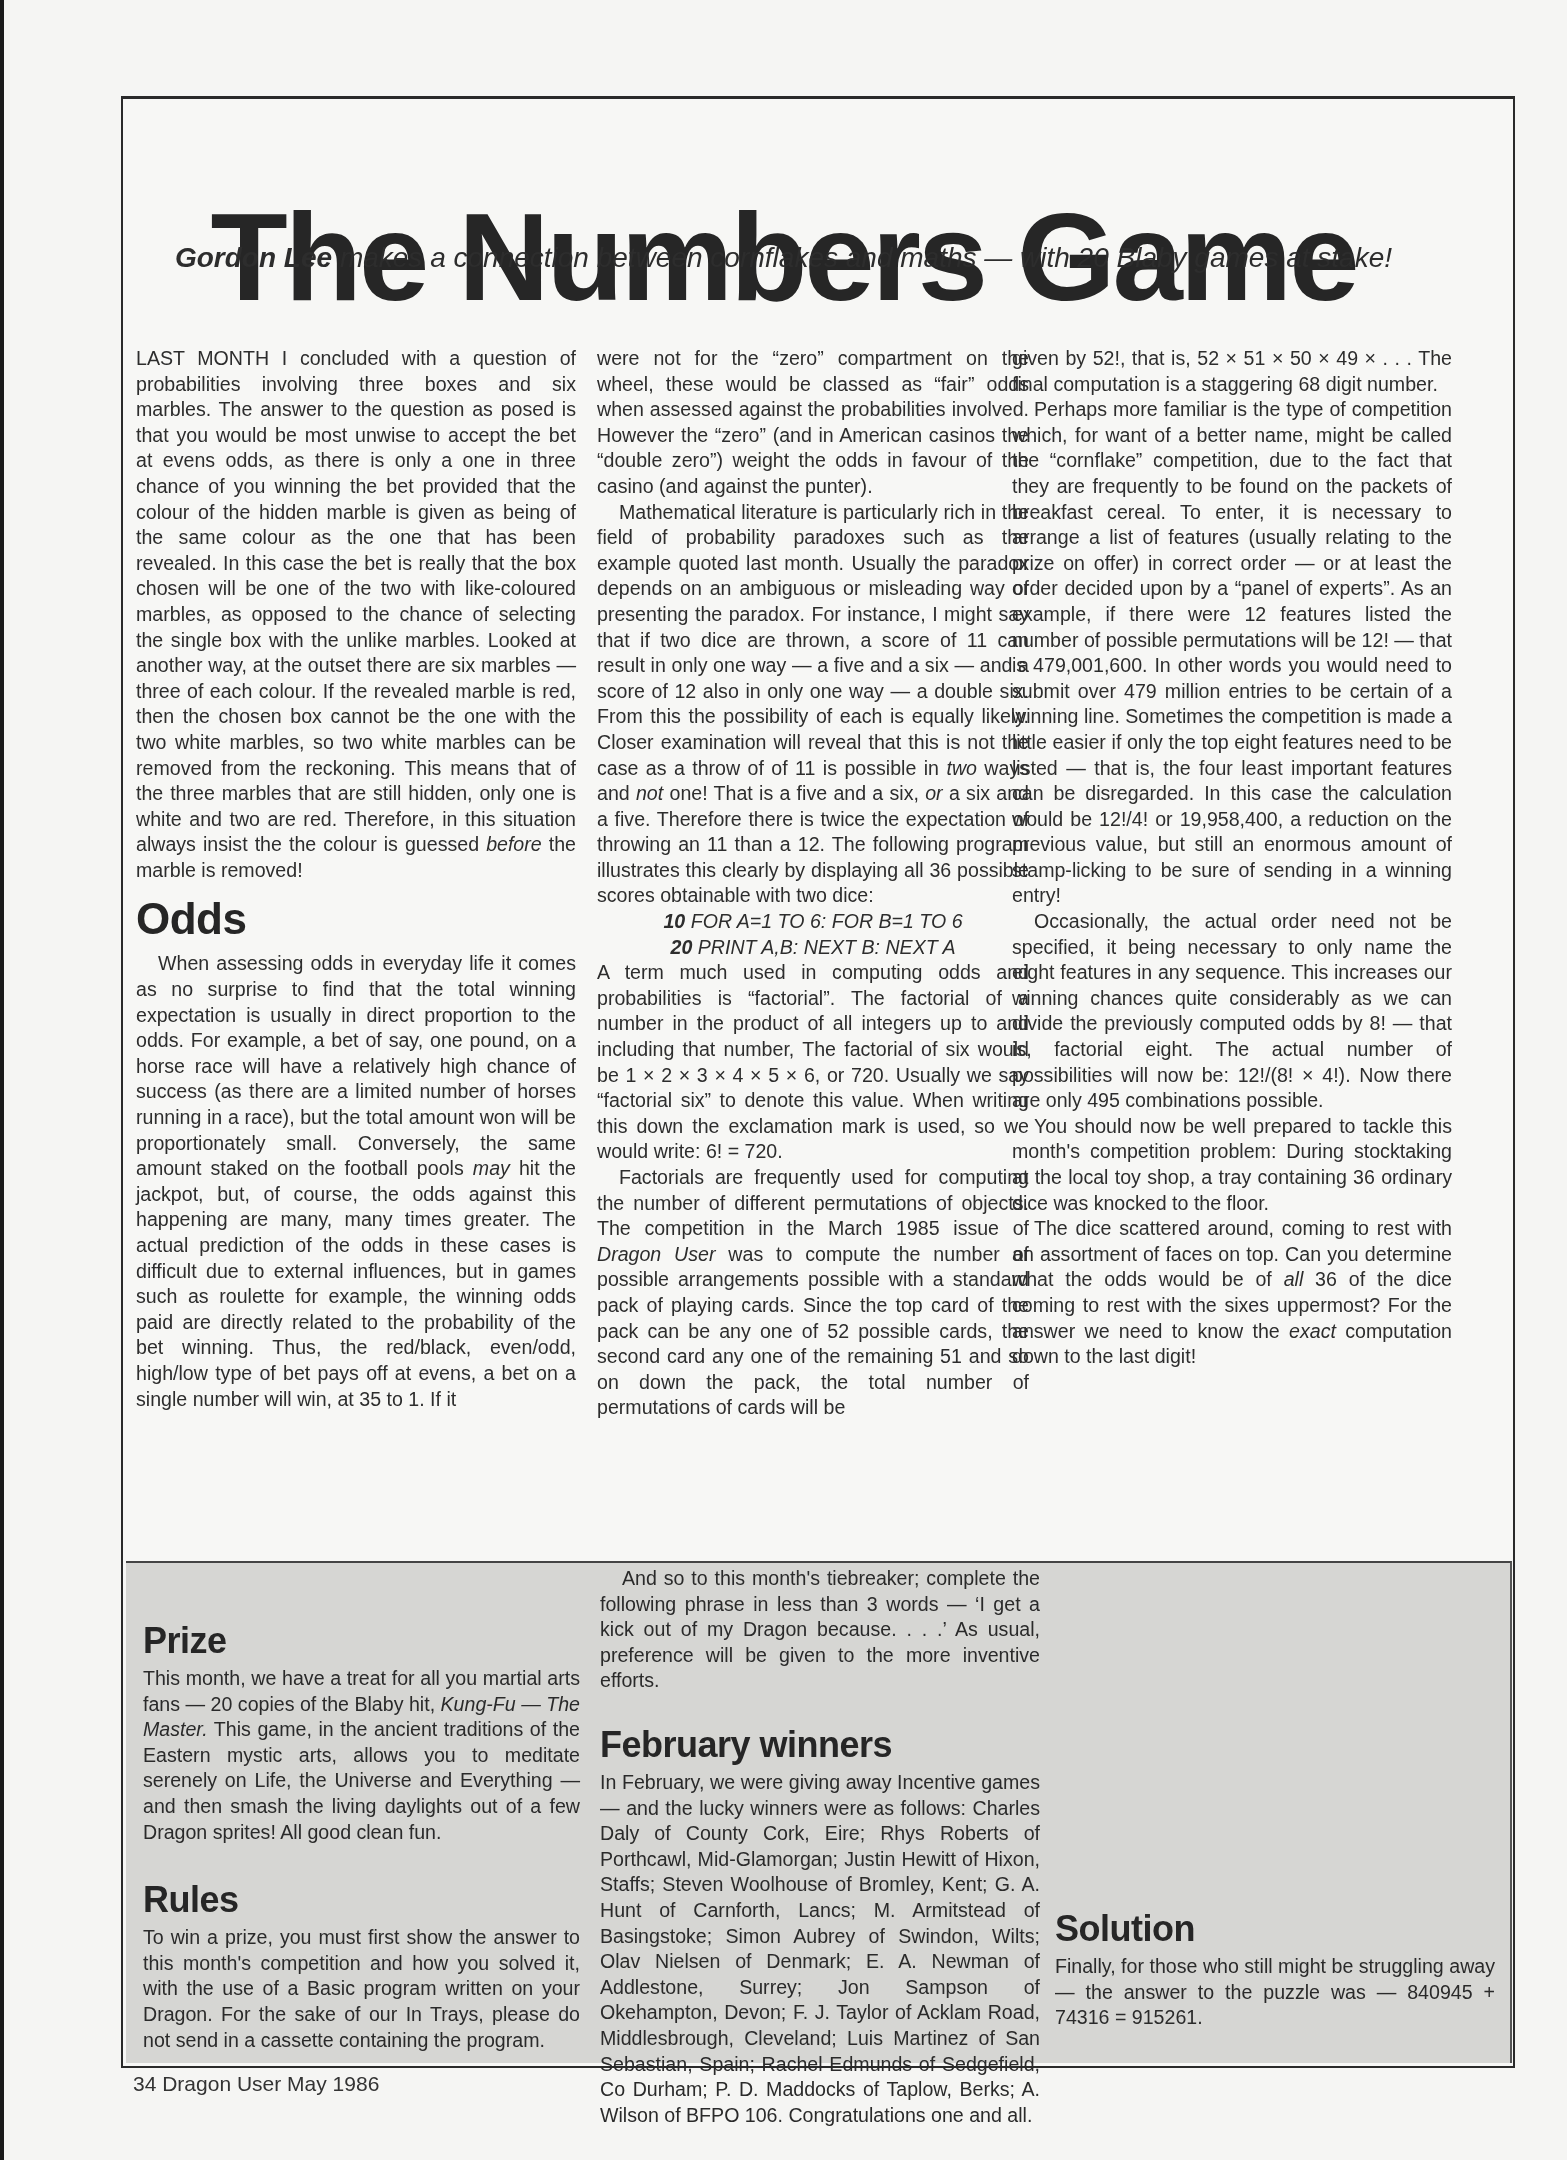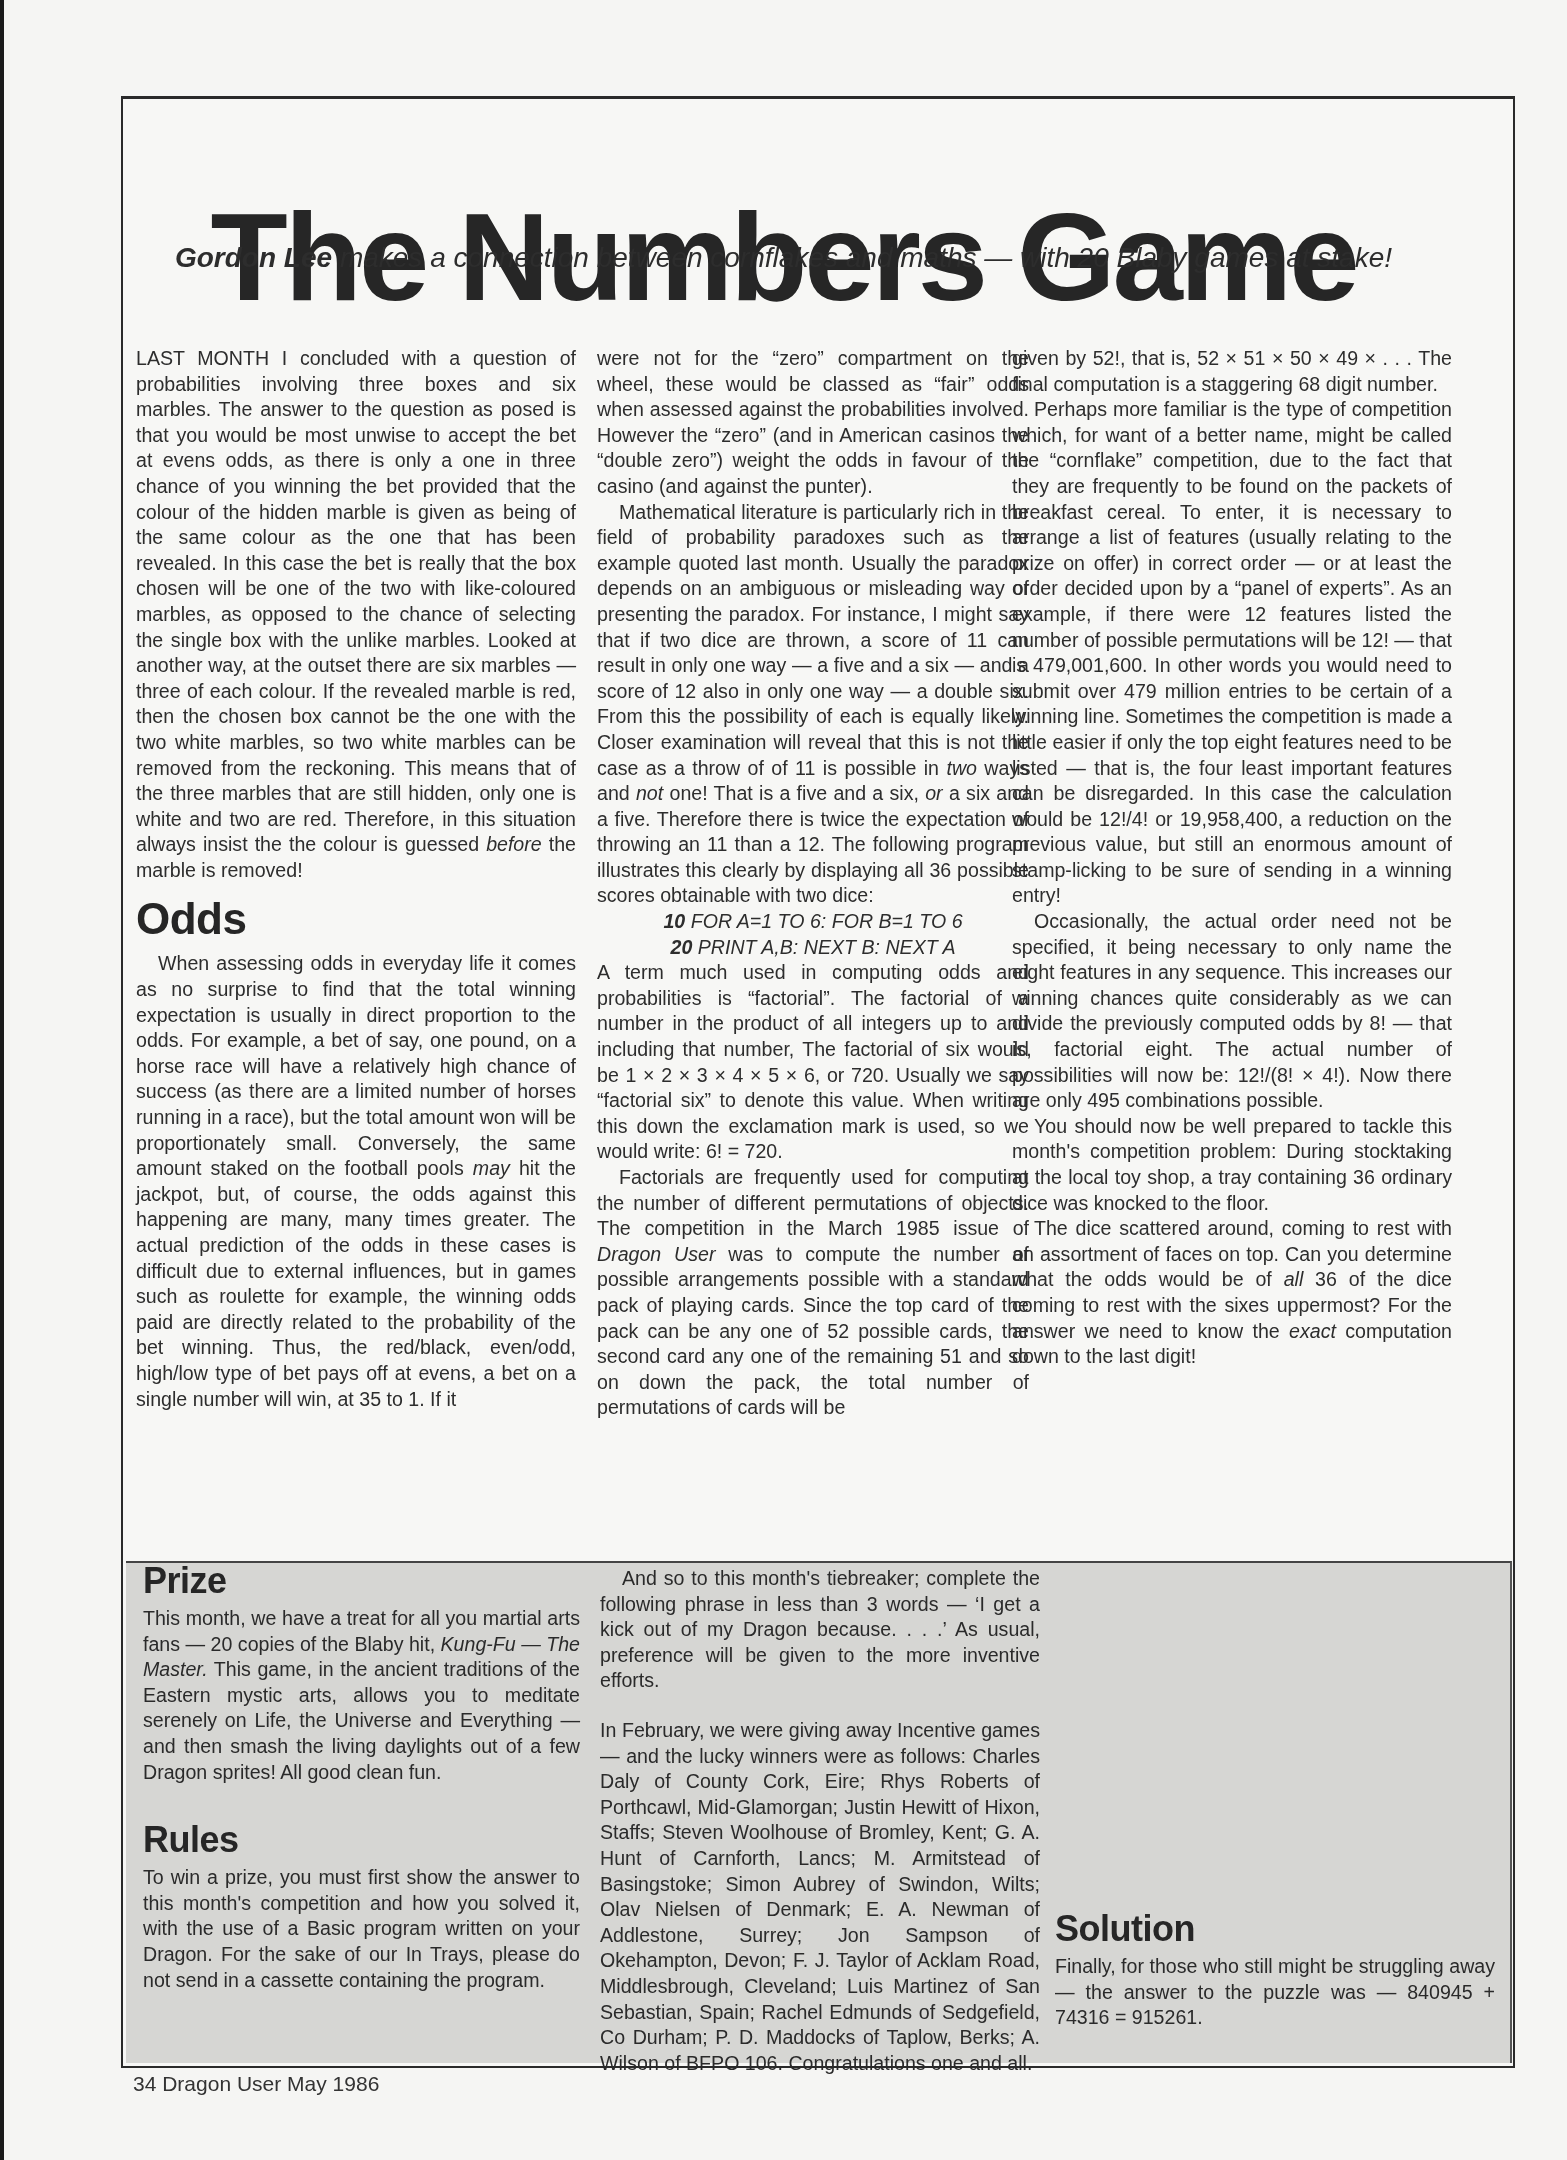--- a/index.html
+++ b/index.html
@@ -73,21 +73,21 @@
     border-right: 2px solid #555;
     box-sizing: border-box;
   }
   .g {
     position: absolute;
     font-size: 19.6px; line-height: 25.6px;
     text-align: justify; color: #2a2a2a;
   }
   .g p { margin: 0; }
   .g p.indent { text-indent: 22px; }
-  .g1 { left: 143px; top: 1554px; width: 437px; }
+  .g1 { left: 143px; top: 1614px; width: 437px; }
   .g2 { left: 600px; top: 1566px; width: 440px; }
   .g3 { left: 1055px; top: 1566px; width: 440px; }
   .box-head {
     font-weight: 900; font-size: 36px; line-height: 42px;
     color: #262626; margin: 6px 0 4px 0; letter-spacing: -0.5px;
   }
   .gap { height: 28px; }
   .gap-sm { height: 24px; }
 
   .footer {
@@ -137,20 +137,21 @@
   <div class="box-head">Prize</div>
   <p><span>This month, we have a treat for all you martial arts fans — 20 copies of the Blaby hit, </span><em>Kung-Fu — The Master.</em><span> This game, in the ancient traditions of the Eastern mystic arts, allows you to meditate serenely on Life, the Universe and Everything — and then smash the living daylights out of a few Dragon sprites! All good clean fun.</span></p>
   <div class="gap"></div>
   <div class="box-head">Rules</div>
   <p>To win a prize, you must first show the answer to this month's competition and how you solved it, with the use of a Basic program written on your Dragon. For the sake of our In Trays, please do not send in a cassette containing the program.</p>
 </div>
 
 <div class="g g2">
   <p class="indent">And so to this month's tiebreaker; complete the following phrase in less than 3 words — ‘I get a kick out of my Dragon because. . . .’ As usual, preference will be given to the more inventive efforts.</p>
   <div class="gap-sm"></div>
+  <div class="box-head">February winners</div>
   <p>In February, we were giving away Incentive games — and the lucky winners were as follows: Charles Daly of County Cork, Eire; Rhys Roberts of Porthcawl, Mid-Glamorgan; Justin Hewitt of Hixon, Staffs; Steven Woolhouse of Bromley, Kent; G. A. Hunt of Carnforth, Lancs; M. Armitstead of Basingstoke; Simon Aubrey of Swindon, Wilts; Olav Nielsen of Denmark; E. A. Newman of Addlestone, Surrey; Jon Sampson of Okehampton, Devon; F. J. Taylor of Acklam Road, Middlesbrough, Cleveland; Luis Martinez of San Sebastian, Spain; Rachel Edmunds of Sedgefield, Co Durham; P. D. Maddocks of Taplow, Berks; A. Wilson of BFPO 106. Congratulations one and all.</p>
 </div>
 
 <div class="g g3">
   <div style="height: 336px"></div>
   <div class="box-head">Solution</div>
   <p>Finally, for those who still might be struggling away — the answer to the puzzle was — 840945 + 74316 = 915261.</p>
 </div>
 
 <div class="footer">

